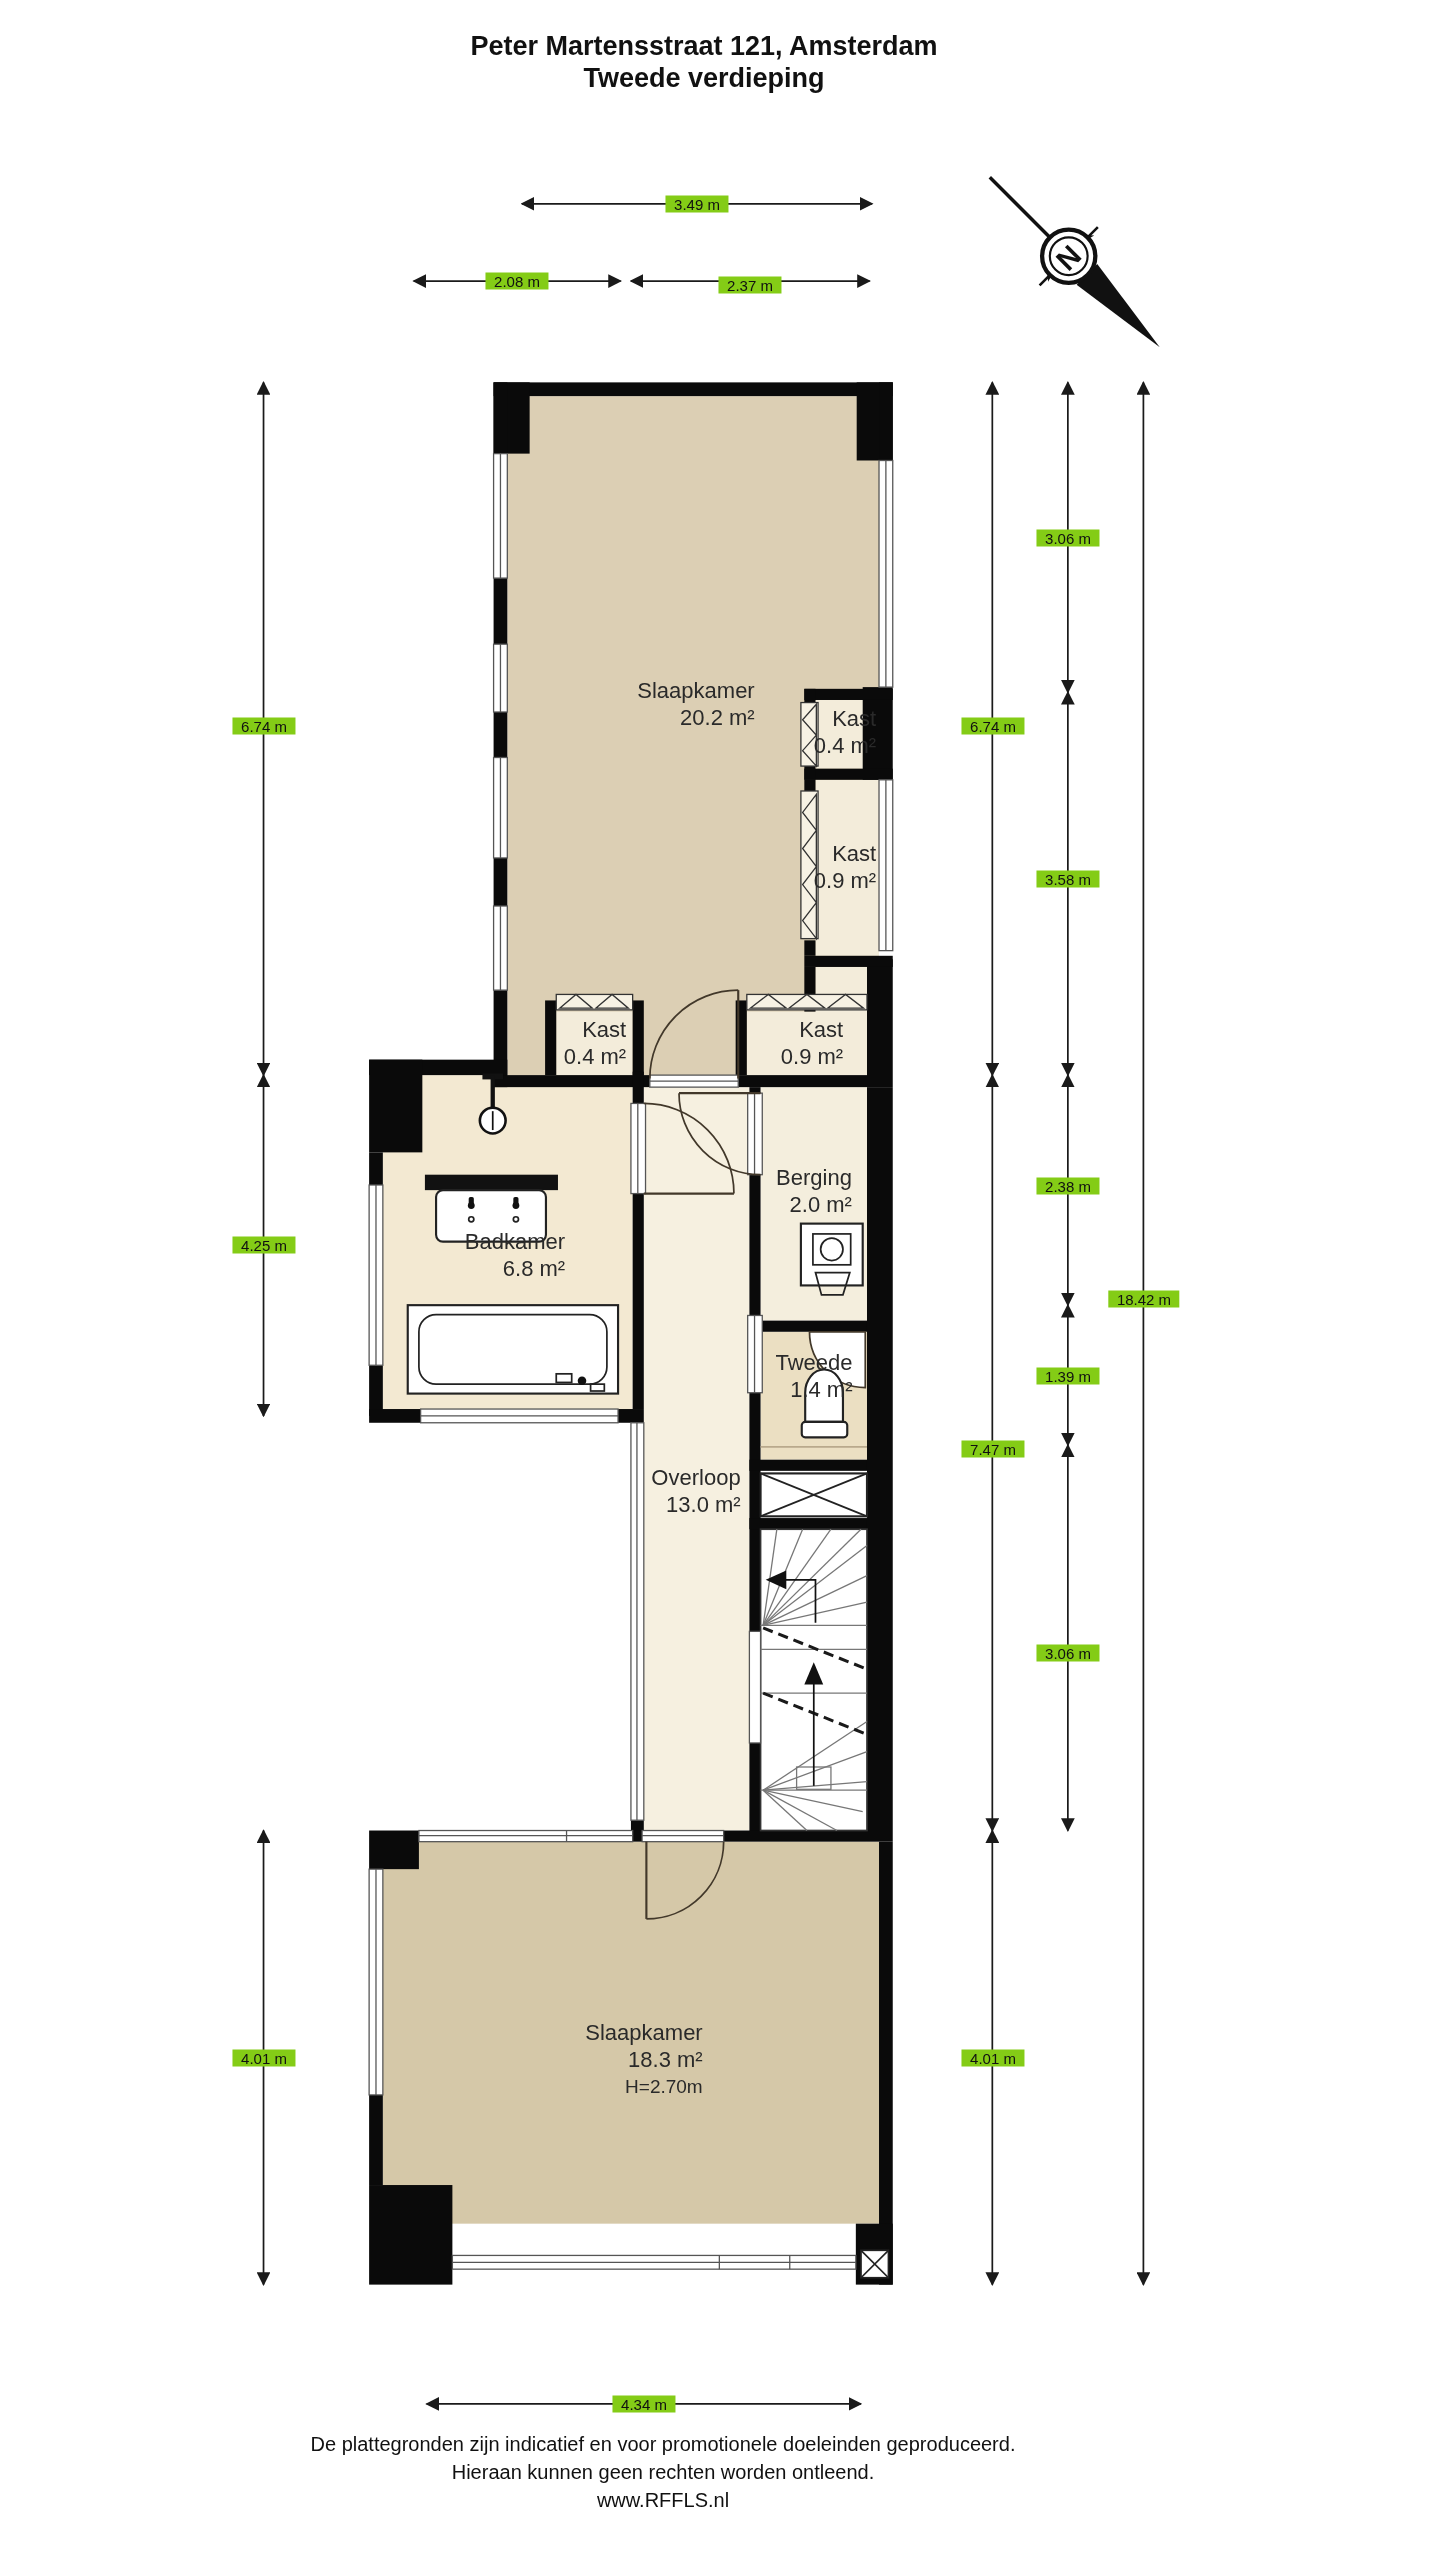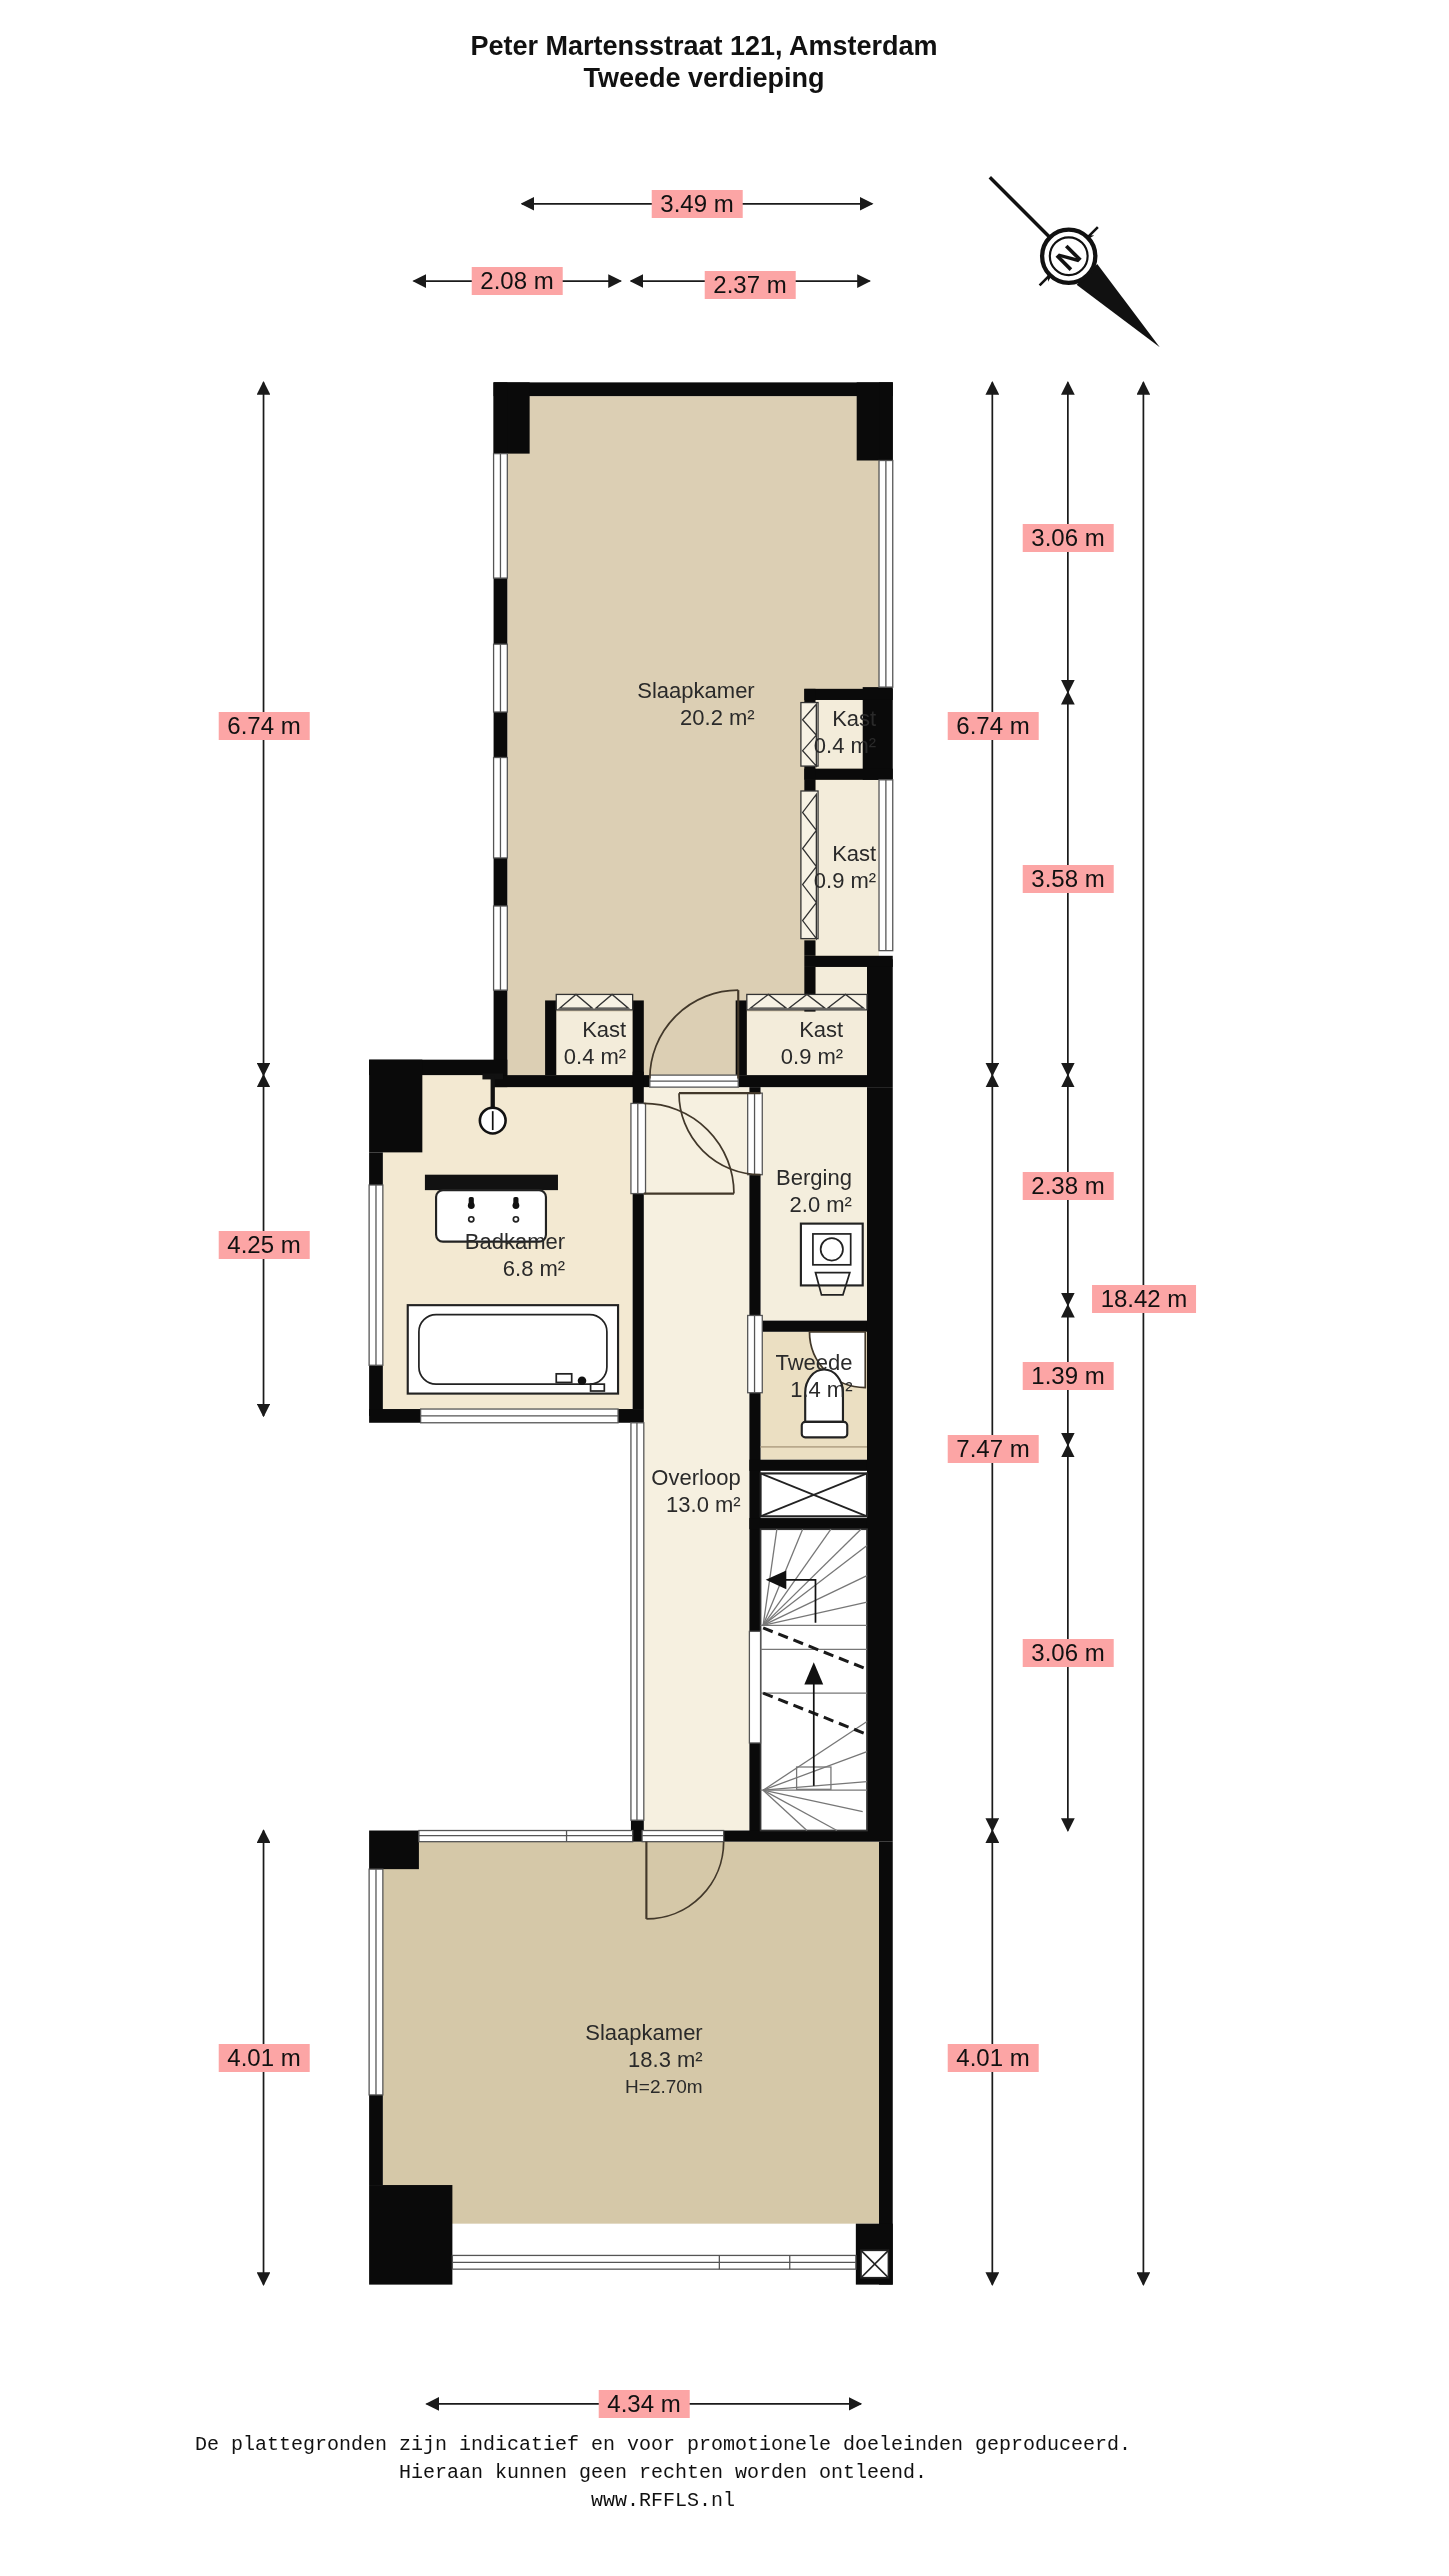--- a/index.html
+++ b/index.html
@@ -13,22 +13,22 @@
     --closet:#f3ecda;
     --ink:#1a1a1a;
   }
   html,body{margin:0;padding:0;background:#fff;}
   body{width:1449px;height:2576px;position:relative;font-family:"Liberation Sans",sans-serif;color:var(--ink);}
   #plan-svg{position:absolute;left:0;top:0;}
   .lbl{position:absolute;transform:translate(-50%,-50%);text-align:center;white-space:nowrap;}
   .title-line{font-size:27px;font-weight:bold;color:#111;text-align:center;}
   .room-lbl{font-size:22px;line-height:27px;color:#2a2a2a;text-align:right;}
   .room-lbl .small{font-size:19px;}
-  .dim{font-size:24px;color:#111;background:#fca5a5;padding:0 8.6px;}
-  .footer-line{font-size:20px;color:#111;font-family:Liberation Mono, monospace;}
+  .dim{font-size:15px;color:#111;background:#84cc16;padding:0 8.6px;}
+  .footer-line{font-size:20px;color:#111;}
   .compass-n{font-size:29px;font-weight:bold;color:#111;transform:translate(-50%,-50%) rotate(-45deg);}
   
   .w{fill:var(--wall);stroke:none;}
   .win{fill:#ffffff;stroke:#555;stroke-width:1.5;}
   .winline{stroke:#555;stroke-width:1.5;fill:none;}
   .doorarc{stroke:#42382a;stroke-width:2;fill:none;}
   .leaf{stroke:#42382a;stroke-width:2.5;fill:none;}
   .fold{fill:#f7f2e4;stroke:#333;stroke-width:1.5;}
   .fx{fill:#fff;stroke:#222;stroke-width:2.5;}
   .fx2{fill:none;stroke:#222;stroke-width:2;}

